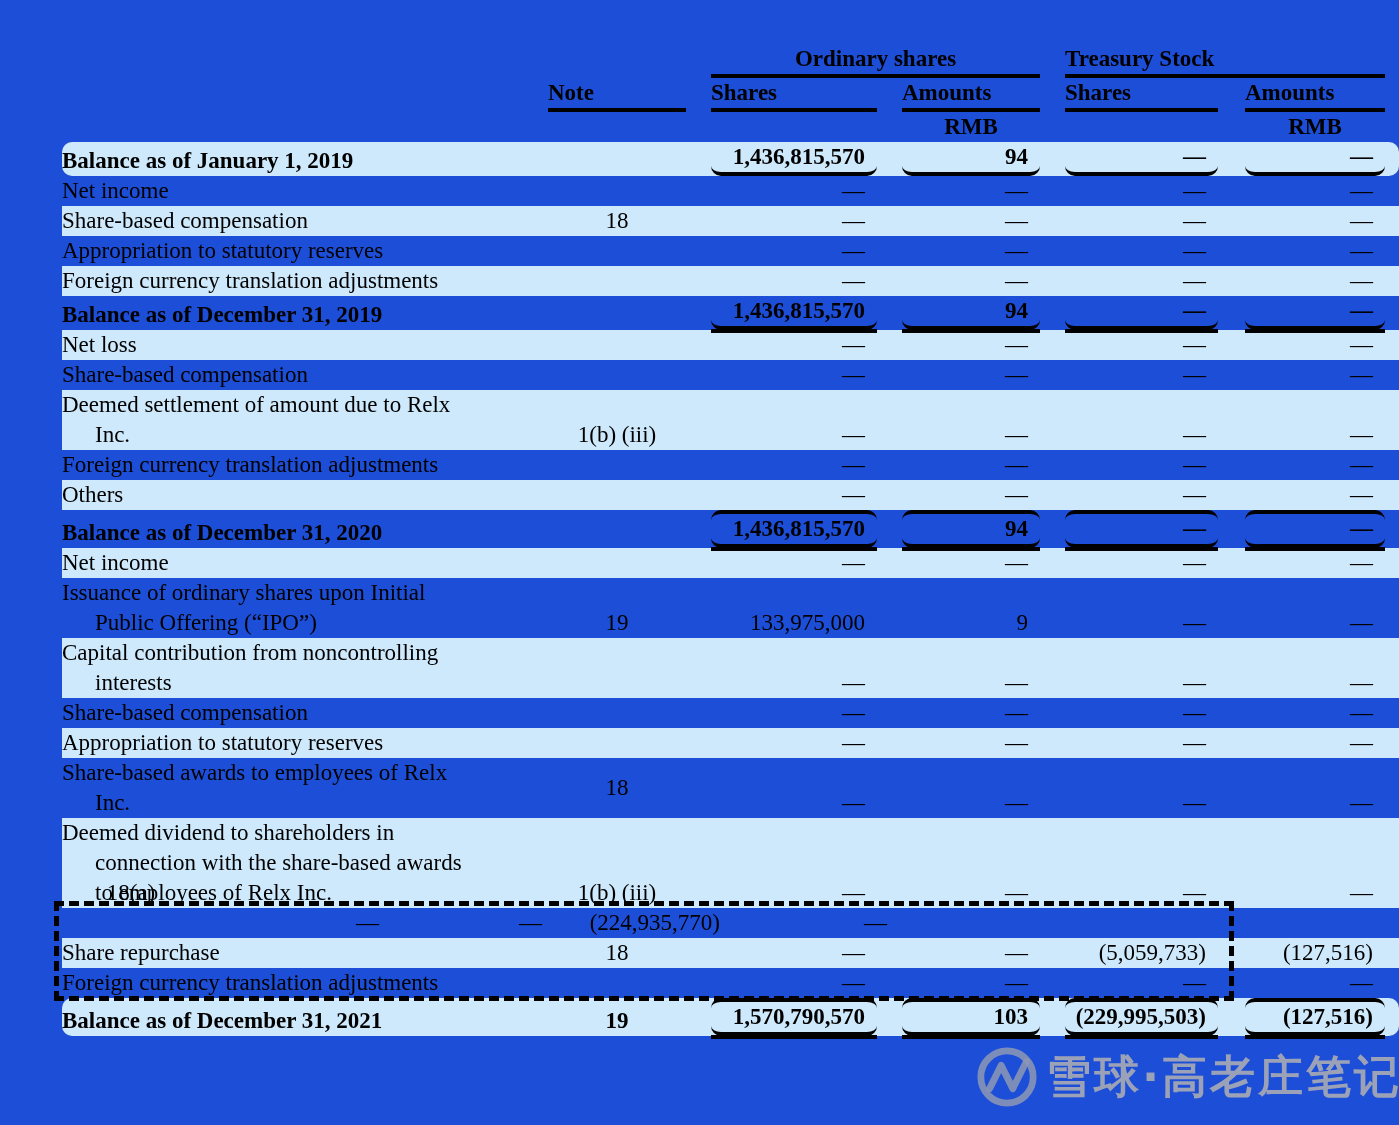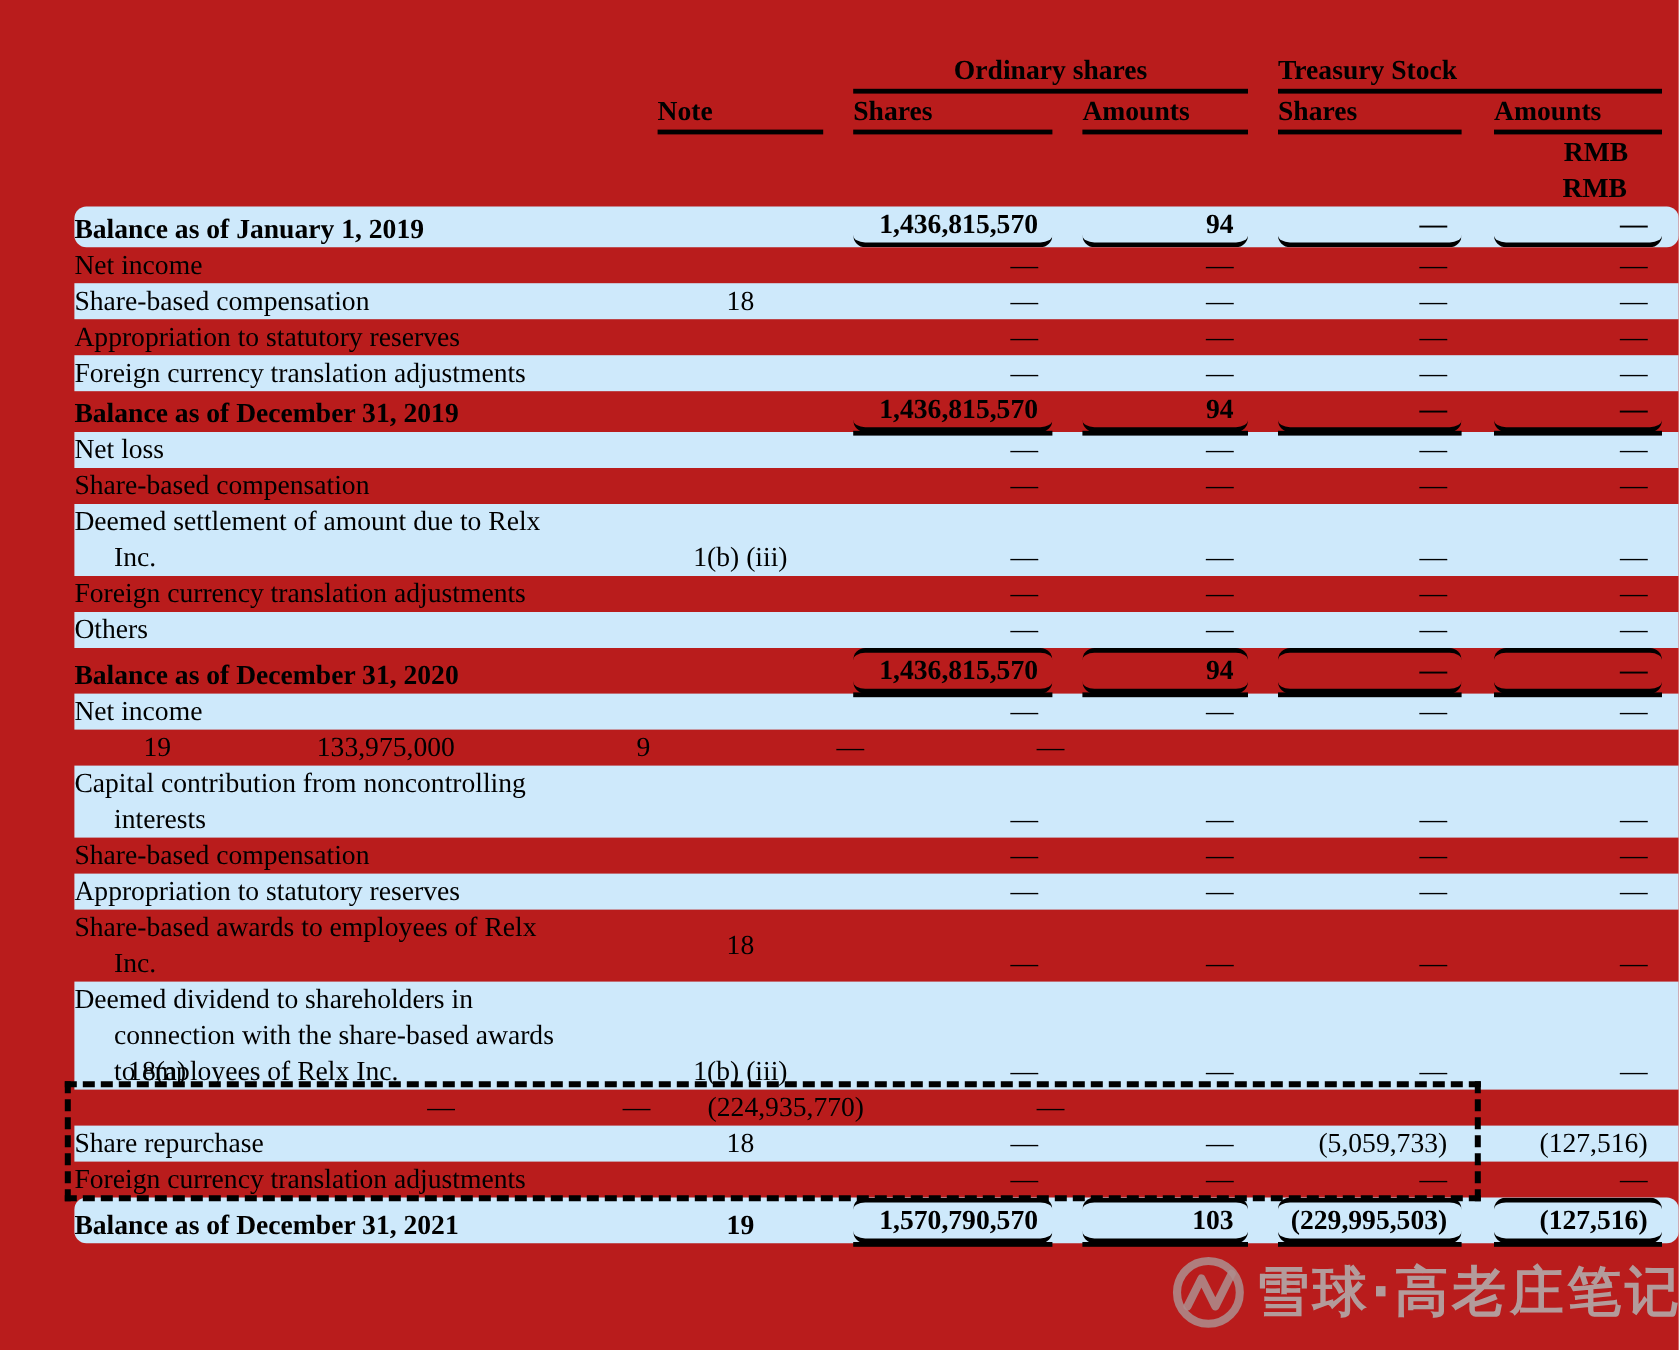--- a/index.html
+++ b/index.html
@@ -1,19 +1,19 @@
 <!DOCTYPE html>
 <html><head>
 <meta charset="utf-8">
 <style>
   html,body{margin:0;padding:0;background:#ffffff;}
   .page{
     position:relative;
     width:1399px;height:1125px;
-    background:#b91c1c;
+    background:#1d4ed8;
     font-family:"Liberation Serif","DejaVu Serif",serif;
     font-size:23px;color:#000;
     padding-top:44px;box-sizing:border-box;
     overflow:hidden;
   }
   
   .hrow,.row{display:flex;align-items:flex-end;width:1337px;margin-left:62px;box-sizing:border-box;}
   .c-label{width:486px;box-sizing:border-box;}
   .c-note{width:138px;text-align:center;line-height:30px;box-sizing:border-box;}
   .c-os{width:166px;margin-left:25px;box-sizing:border-box;}
@@ -22,21 +22,21 @@
   .c-ta{width:140px;margin-left:27px;box-sizing:border-box;}
 
   
   .hdr{font-weight:bold;}
   .hg-spacer{width:649px;}
   .hg1{width:329px;text-align:center;line-height:30px;border-bottom:4px solid #000;}
   .hg-gap{width:25px;}
   .hg2{width:320px;text-align:left;line-height:30px;border-bottom:4px solid #000;}
   .sub .c-note,.sub .c-os,.sub .c-oa,.sub .c-ts,.sub .c-ta{
     text-align:left;line-height:30px;border-bottom:4px solid #000;}
-  .rmbrow{font-weight:bold;flex-direction:column;}
+  .rmbrow{font-weight:bold;}
   .rmbrow .c-oa,.rmbrow .c-ta{text-align:center;line-height:30px;border-bottom:none;}
   .rmb-spacer{width:840px;}
   .rmb-gap{width:25px;}
   .rmb-ts-spacer{width:153px;margin-left:0;}
 
   
   .row.stripe{background:#cee9fb;}
   .row.bold .lline,.row.bold .vi,.row.bold{font-weight:bold;border-radius:10px;}
   .lline{line-height:30px;white-space:nowrap;}
   .lline.cont{padding-left:33px;}
@@ -324,20 +324,24 @@
           <div class="vi">—</div>
         </div>
         <div class="vc c-ts">
           <div class="vi">—</div>
         </div>
         <div class="vc c-ta">
           <div class="vi">—</div>
         </div>
       </div>
       <div class="row">
+        <div class="c-label">
+          <div class="lline">Issuance of ordinary shares upon Initial</div>
+          <div class="lline cont">Public Offering (“IPO”)</div>
+        </div>
         <div class="c-note">19</div>
         <div class="vc c-os">
           <div class="vi">133,975,000</div>
         </div>
         <div class="vc c-oa">
           <div class="vi">9</div>
         </div>
         <div class="vc c-ts">
           <div class="vi">—</div>
         </div>

